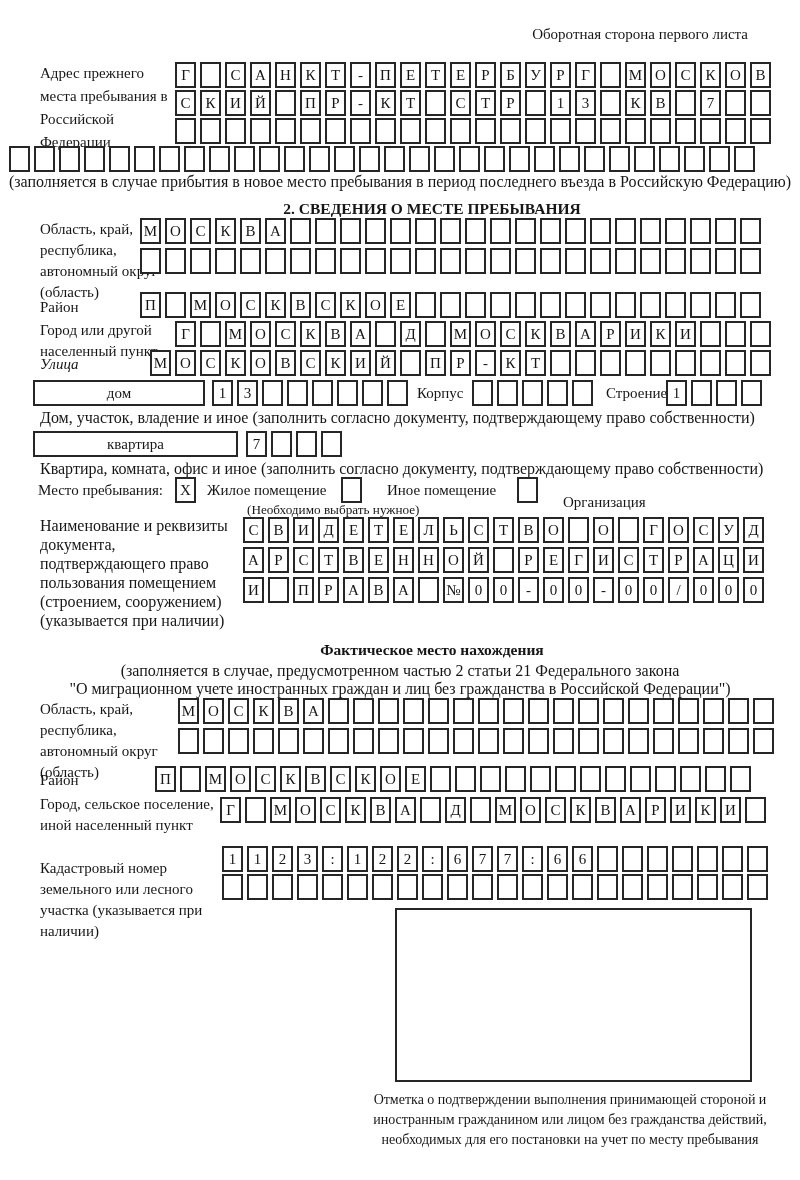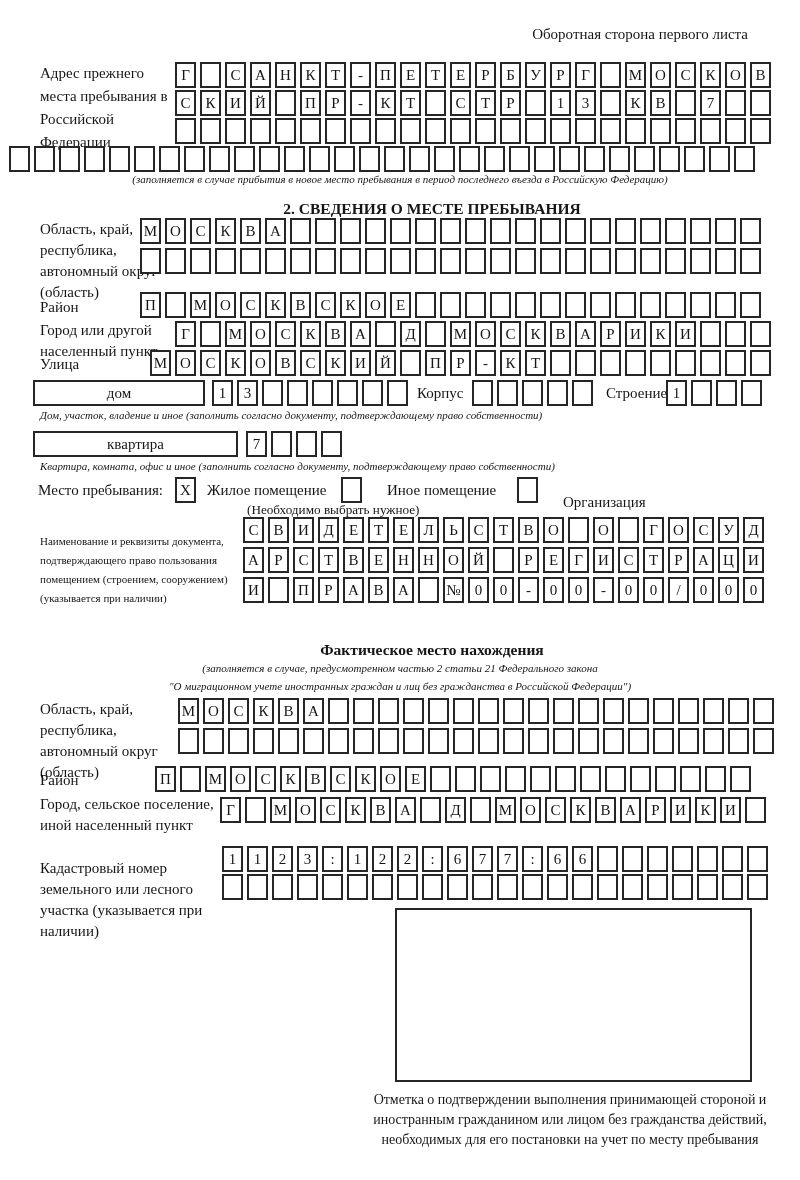--- a/index.html
+++ b/index.html
@@ -6,22 +6,22 @@
   html,body { background:#ffffff; }
   body {
     width:800px; height:1180px;
     font-family:"Liberation Serif","DejaVu Serif",serif;
     color:#161616;
   }
   .page { position:relative; width:800px; height:1180px; background:#fff; overflow:hidden; }
   .abs { position:absolute; }
   .lbl { font-size:15px; line-height:23px; }
   .lbl-tight { font-size:15px; line-height:21px; }
-  .lbl-doc { font-size:11px; line-height:19px;margin-top:16px; }
-  .caption { font-size:11px;font-style:italic; }
+  .lbl-doc { font-size:16px; line-height:19px; }
+  .caption { font-size:16px; }
   .center { text-align:center; width:100%; }
   .bold { font-weight:bold;margin-left:32px; }
   .cells { display:flex; }
   .cell {
     flex:0 0 auto; width:21px; height:26px; margin-right:4px;
     border:2px solid #262626; background:#fff;
     display:flex; align-items:center; justify-content:center;
     font-size:15px; line-height:1;
   }
   .wbox {
@@ -261,21 +261,21 @@
       <span class="cell">А</span>
       <span class="cell">Р</span>
       <span class="cell">И</span>
       <span class="cell">К</span>
       <span class="cell">И</span>
       <span class="cell"></span>
       <span class="cell"></span>
       <span class="cell"></span>
     </div>
 
-  <div class="abs lbl" style="left:40px; top:353px;">Улица</div>
+  <div class="abs lbl" style="left:40px; top:353px;font-style:italic;">Улица</div>
   <div class="abs cells" style="left:150px; top:350px;">
       <span class="cell">М</span>
       <span class="cell">О</span>
       <span class="cell">С</span>
       <span class="cell">К</span>
       <span class="cell">О</span>
       <span class="cell">В</span>
       <span class="cell">С</span>
       <span class="cell">К</span>
       <span class="cell">И</span>

